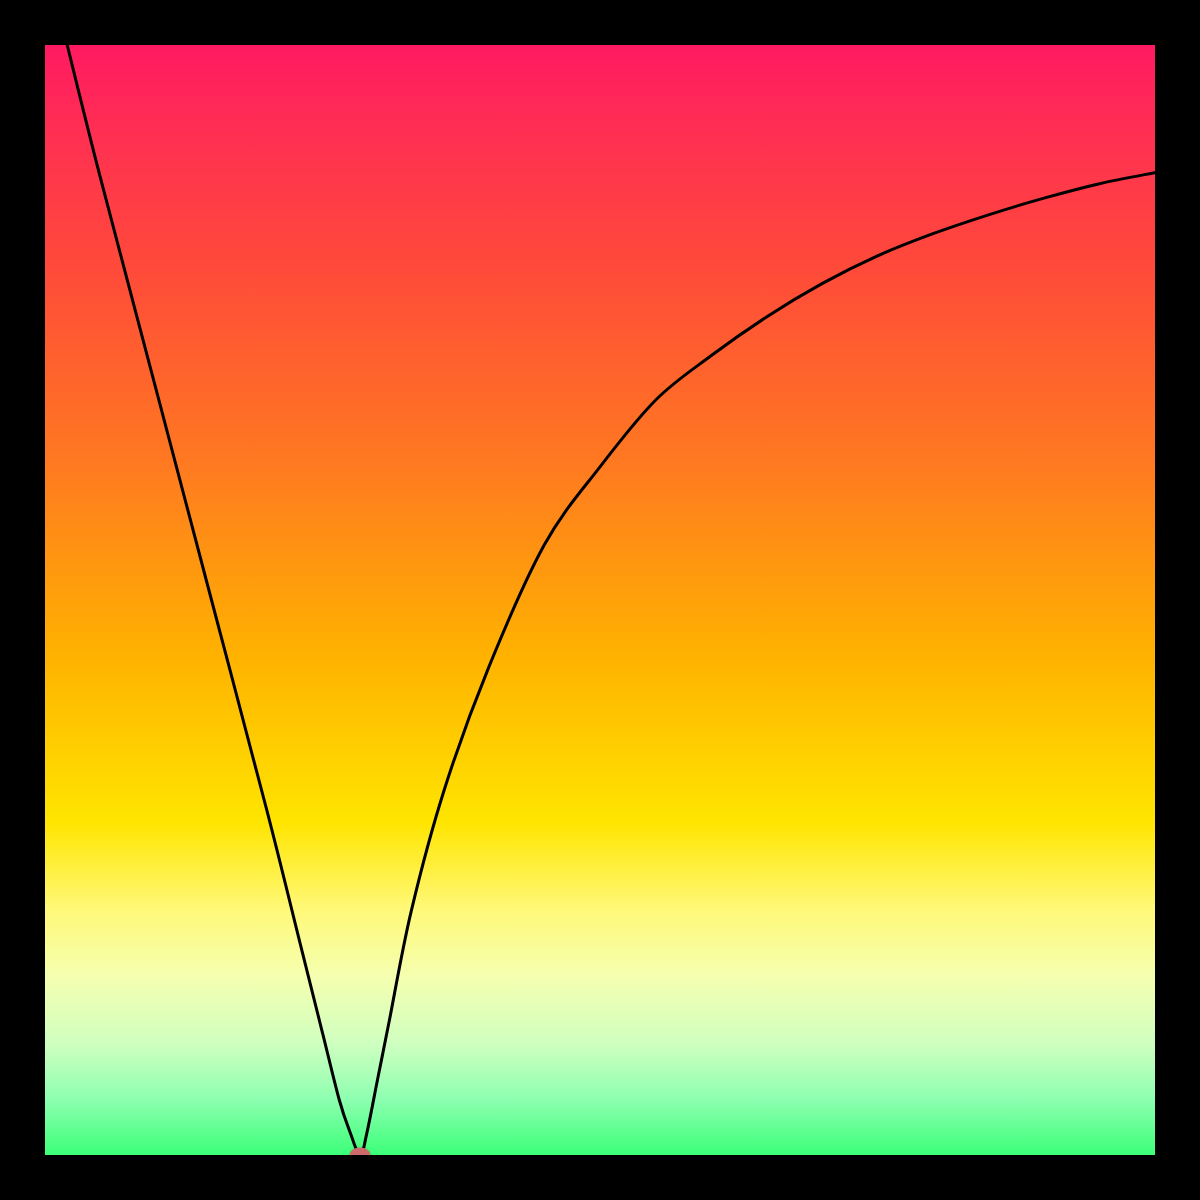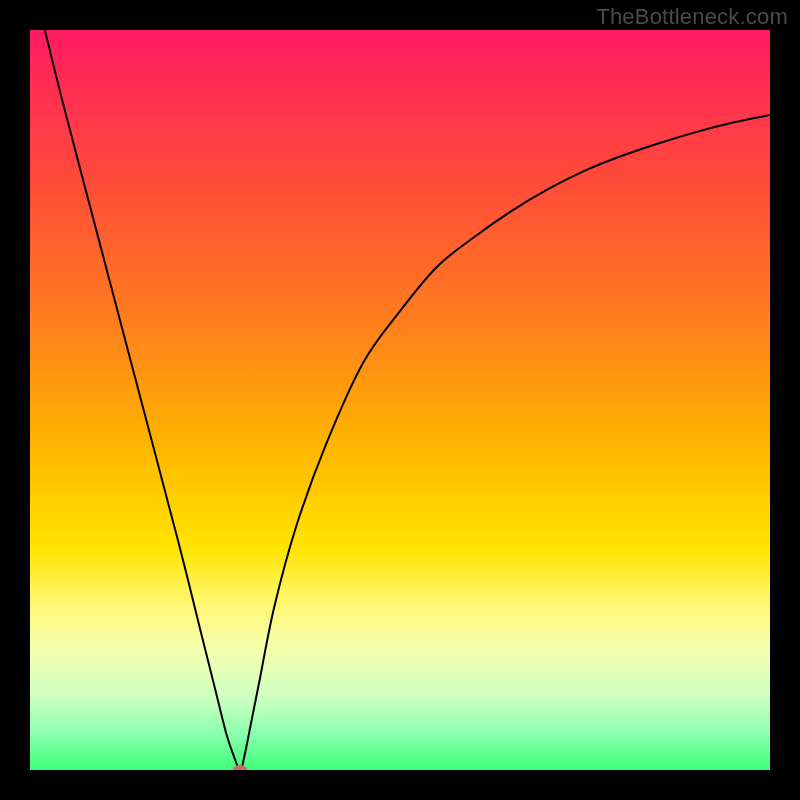--- a/index.html
+++ b/index.html
@@ -68,21 +68,20 @@
     border-radius: 50%;
     background: #cf6a6a;
     transform: translate(-50%, -50%);
     box-shadow: 0 0 0 1px rgba(0,0,0,0.05);
   }
 </style>
 </head>
 <body>
 
 <div class="frame">
-  <div class="watermark">TheBottleneck.com</div>
 
   <div class="plot-area">
     <div class="gradient-bg"></div>
     <svg class="curve" viewBox="0 0 740 740" preserveAspectRatio="none">
       <path id="curve-path" fill="none" stroke="#000000" stroke-width="2" stroke-linejoin="round" stroke-linecap="round" d="M 14.80 0.00 C 18.50 14.80, 27.13 50.57, 37.00 88.80 C 46.87 127.03, 61.67 182.53, 74.00 229.40 C 86.33 276.27, 98.67 323.13, 111.00 370.00 C 123.33 416.87, 138.13 472.37, 148.00 510.60 C 157.87 548.83, 164.03 574.73, 170.20 599.40 C 176.37 624.07, 180.68 641.33, 185.00 658.60 C 189.32 675.87, 193.02 691.90, 196.10 703.00 C 199.18 714.10, 201.16 719.03, 203.50 725.20 C 205.84 731.37, 208.31 740.00, 210.16 740.00 C 212.01 740.00, 212.63 733.83, 214.60 725.20 C 216.57 716.57, 219.53 700.53, 222.00 688.20 C 224.47 675.87, 225.70 669.70, 229.40 651.20 C 233.10 632.70, 238.03 603.10, 244.20 577.20 C 250.37 551.30, 257.77 522.93, 266.40 495.80 C 275.03 468.67, 284.90 441.53, 296.00 414.40 C 307.10 387.27, 320.67 355.20, 333.00 333.00 C 345.33 310.80, 357.67 297.23, 370.00 281.20 C 382.33 265.17, 394.67 249.13, 407.00 236.80 C 419.33 224.47, 431.67 216.45, 444.00 207.20 C 456.33 197.95, 468.67 189.32, 481.00 181.30 C 493.33 173.28, 505.67 165.88, 518.00 159.10 C 530.33 152.32, 542.67 146.15, 555.00 140.60 C 567.33 135.05, 579.67 130.36, 592.00 125.80 C 604.33 121.24, 616.67 117.17, 629.00 113.22 C 641.33 109.27, 653.67 105.57, 666.00 102.12 C 678.33 98.67, 690.67 95.34, 703.00 92.50 C 715.33 89.66, 733.83 86.33, 740.00 85.10"></path>
     </svg>
     <div id="min-marker" class="marker" style="left: 210.16px; top: 740px; background: rgb(207, 106, 106);"></div>
   </div>
 </div>
 

